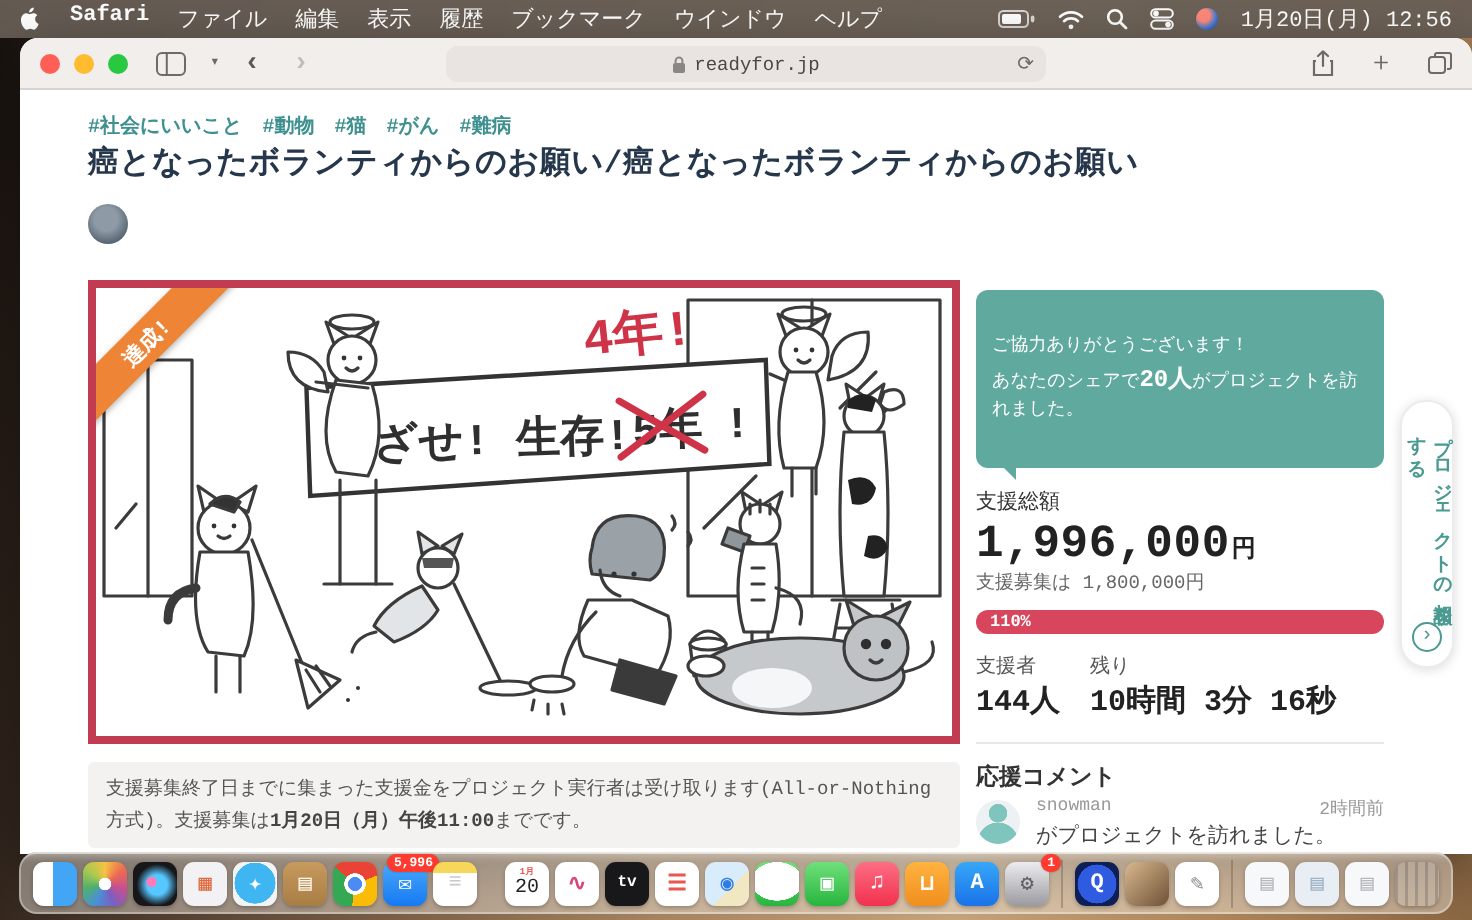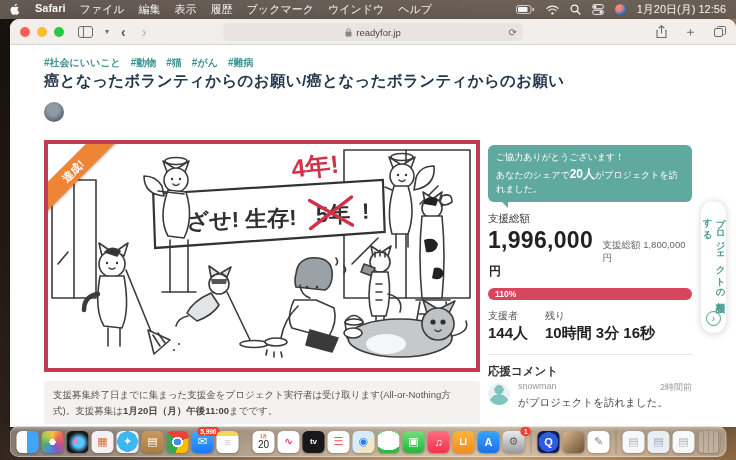--- a/index.html
+++ b/index.html
@@ -1,19 +1,19 @@
 <!DOCTYPE html>
 <html><head>
 <meta charset="utf-8">
 <style>
   * { margin:0; padding:0; box-sizing:border-box; }
   html,body { width:736px; height:460px; overflow:hidden; }
   body { font-family:"Liberation Sans","DejaVu Sans",sans-serif; }
   .screen { position:relative; width:736px; height:460px; overflow:hidden;
-    background:linear-gradient(100deg,#17110e 0%,#2c211a 7%,#6d5440 28%,#a98762 50%,#c9a87e 68%,#b38a5e 84%,#8c6844 100%); }
+    background:linear-gradient(100deg,#17110e 0%,#2c211a 7%,#6d5440 28%,#a98762 50%,#c9a87e 68%,#b38a5e 84%,#8c6844 100%);font-family:Liberation Mono, monospace; }
 
   
   .menubar { position:absolute; top:0; left:0; right:0; height:19px; background:rgba(104,95,86,.95);
     display:flex; align-items:center; justify-content:space-between; padding:0 10px; color:#fff; font-size:11px; }
   .menubar .left, .menubar .right { display:flex; align-items:center; gap:14px; }
   .menubar .right { gap:11px; }
   .menu-item { cursor:default; white-space:nowrap; }
   .menu-item.app { font-weight:700; }
   .apple-logo svg { display:block; }
   .status-orb { width:11px; height:11px; border-radius:50%;
@@ -54,27 +54,27 @@
     color:#fff; font-weight:700; font-size:11px; box-shadow:0 1px 3px rgba(0,0,0,.3); z-index:2; }
   .hero svg { display:block; }
 
   
   .note { position:absolute; left:34px; top:336px; width:436px; background:#f3f2f1; border-radius:3px;
     padding:6px 9px; font-size:9.5px; line-height:1.65; color:#555; }
   .note b { color:#444; }
 
   
   .stats { position:absolute; left:478px; top:100px; width:204px; }
-  .tooltip { position:relative; background:#5fa99e; border-radius:6px; color:#fff; padding:6px 8px;
+  .tooltip { position:relative; background:#5fa99e; border-radius:6px; color:#fff; padding:22px 8px;
     font-size:9px; line-height:1.5; margin-bottom:10px; }
   .tooltip b { font-size:12px; }
   .tooltip:after { content:""; position:absolute; left:14px; bottom:-6px; border:6px solid transparent;
     border-top-color:#5fa99e; border-bottom:0; border-right:0; }
   .lbl { font-size:10.5px; color:#333; margin-bottom:1px; }
-  .amount-row { display:flex; align-items:baseline; justify-content:space-between; margin-bottom:7px; }
+  .amount-row { display:flex; align-items:baseline; justify-content:space-between; margin-bottom:7px;flex-direction:column; }
   .amount { font-size:23px; font-weight:800; color:#222; letter-spacing:.3px; }
   .amount .yen { font-size:12px; font-weight:700; margin-left:1px; }
   .goal { font-size:9.5px; color:#666; }
   .pbar { height:12px; border-radius:7px; background:#d7465c; display:flex; align-items:center;
     padding-left:7px; margin-bottom:9px; }
   .pbar span { color:#fff; font-size:8.5px; font-weight:800; }
   .duo { display:flex; }
   .duo .col1 { width:57px; }
   .duo .l { font-size:10px; color:#555; }
   .duo .v { font-size:15px; font-weight:800; color:#222; margin-top:1px; white-space:nowrap; }
@@ -381,21 +381,21 @@
       <div class="note"><span>支援募集終了日までに集まった支援金をプロジェクト実行者は受け取ります(All-or-Nothing方式)。支援募集は</span><b>1月20日（月）午後11:00</b><span>までです。</span></div>
 
       <div class="stats">
         <div class="tooltip">
           <div>ご協力ありがとうございます！</div>
           <div><span>あなたのシェアで</span><b>20人</b><span>がプロジェクトを訪れました。</span></div>
         </div>
         <div class="lbl">支援総額</div>
         <div class="amount-row">
           <div class="amount"><span>1,996,000</span><span class="yen">円</span></div>
-          <div class="goal">支援総額 1,800,000円</div>
+          <div class="goal">支援募集は 1,800,000円</div>
         </div>
         <div class="pbar">
             <span>110%</span>
           </div>
         <div class="duo">
           <div class="col1">
             <div class="l">支援者</div>
             <div class="v">144人</div>
           </div>
           <div>

